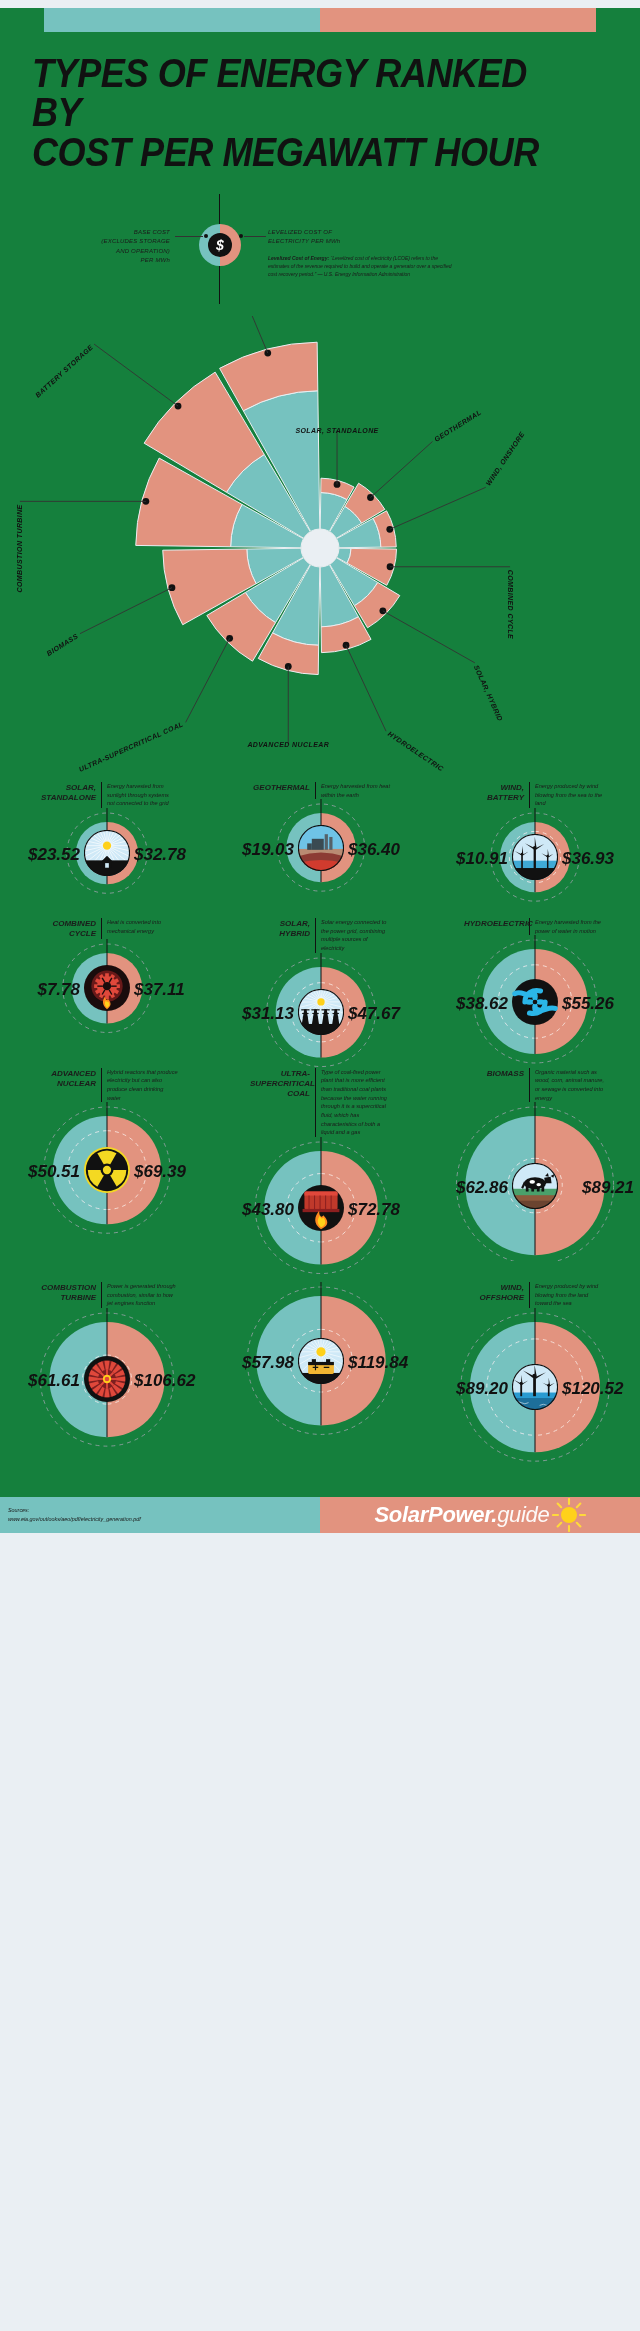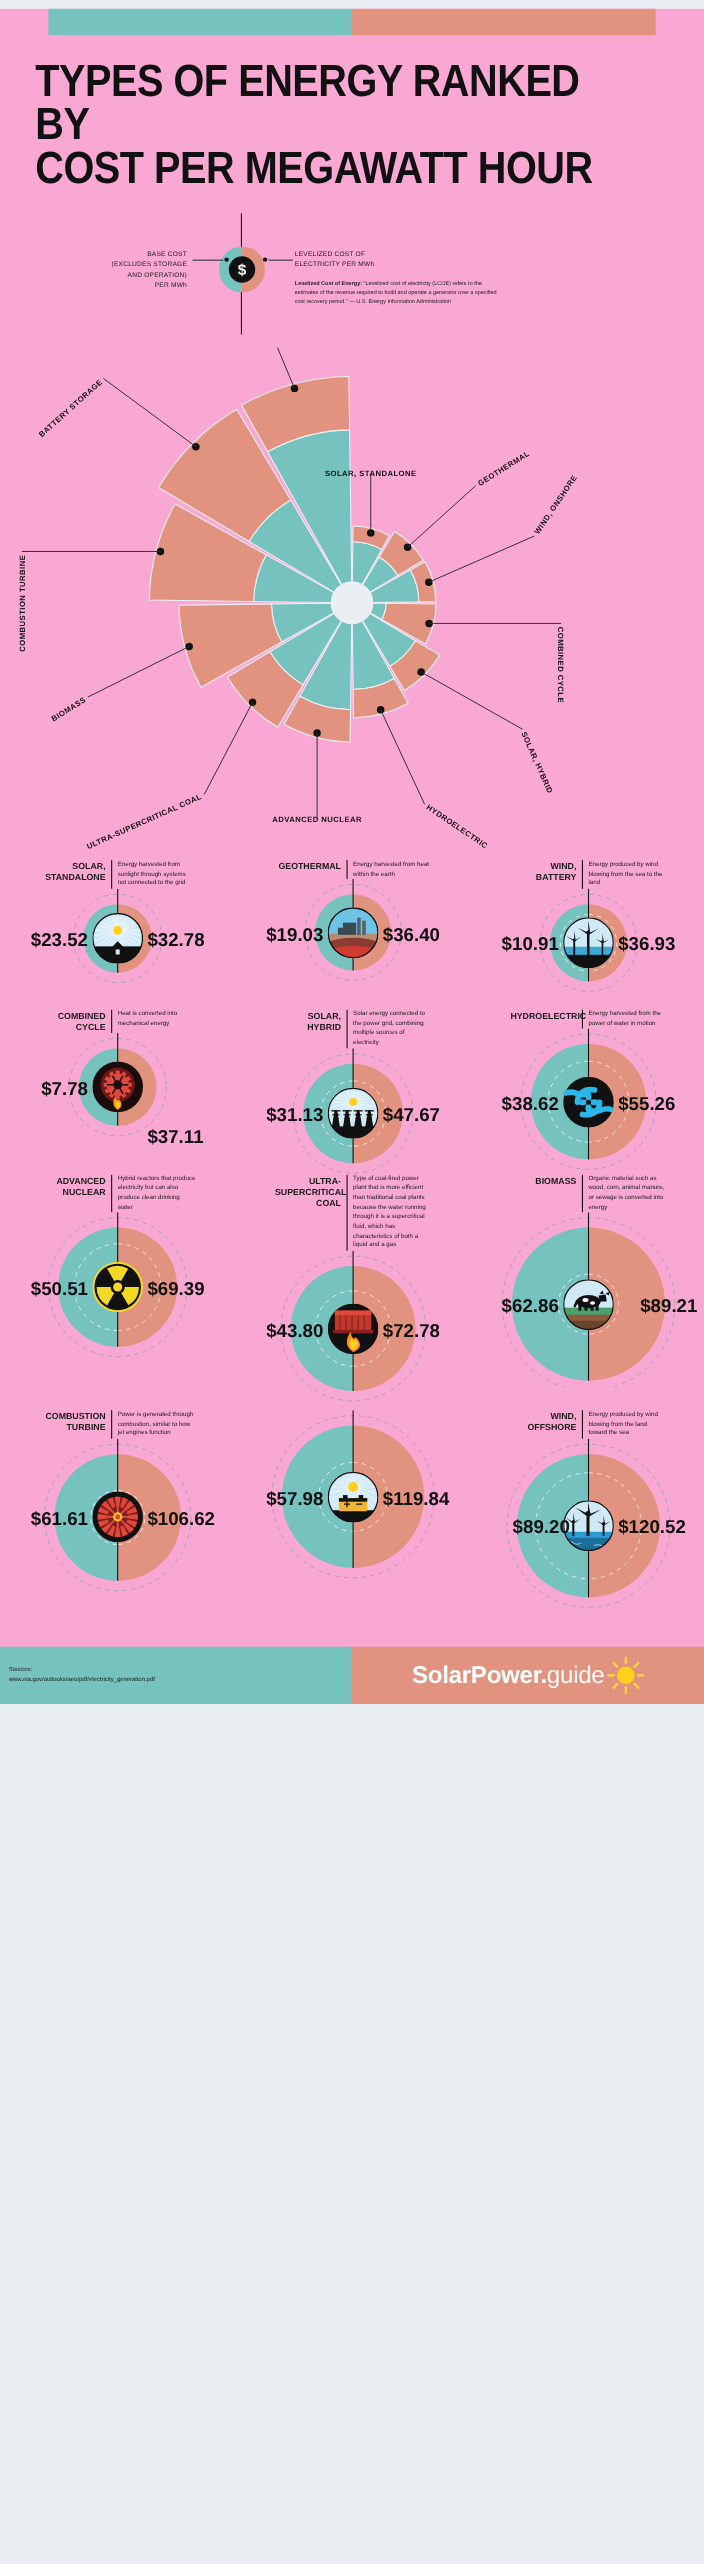--- a/index.html
+++ b/index.html
@@ -3,21 +3,21 @@
 <meta charset="utf-8">
 <style>
   * { box-sizing: border-box; margin: 0; padding: 0; }
   body {
     width: 640px;
     background: #eaeff3;
     font-family: "Liberation Sans", sans-serif;
     color: #1b1b1b;
     overflow-x: hidden;
   }
-  .page { width: 640px; position: relative; background: #f9a8d4; }
+  .page { width: 640px; position: relative; background: #15803d; font-style: italic; }
 
   
   .topbar { display: flex; margin: 8px 44px 0 44px; height: 24px; }
   .topbar .teal { flex: 1; background: #76c2bf; }
   .topbar .salmon { flex: 1; background: #e2937f; }
 
   
   .title {
     margin: 22px 32px 0 32px;
     font-family: "Liberation Sans Narrow", "Liberation Sans", sans-serif;
@@ -75,21 +75,21 @@
   .ch-desc { font-size: 5.6px; line-height: 1.55; padding-left: 5px; width: 76px; }
 
   .viz { position: relative; }
   .viz svg { display: block; margin: 0 auto; }
   .price {
     position: absolute; font-size: 17px; font-weight: bold; color: #111; white-space: nowrap;
   }
   .price.lt { text-align: right; }
 
   
-  .footer { display: flex; height: 52px; margin-top: 14px; }
+  .footer { display: flex; height: 36px; margin-top: 14px; }
   .footer .fl { width: 320px; background: #76c2bf; display: flex; align-items: center; padding-left: 8px; }
   .footer .fl .src { font-size: 5.4px; line-height: 1.6; color: #1b1b1b; }
   .footer .fr { width: 320px; background: #e2937f; display: flex; align-items: center; justify-content: center; position: relative; }
   .brand { font-size: 22px; font-weight: bold; color: #fff; letter-spacing: -0.3px; }
   .brand .g { font-weight: normal; opacity: .95; }
   .sun { margin-left: 2px; }
 </style>
 </head>
 <body>
 
@@ -418,21 +418,21 @@
                     <line x1="45.5" y1="53.79422863405995" x2="39.50000000000001" y2="64.18653347947321"></line>
                     <line x1="41" y1="46" x2="29" y2="46"></line>
                     <line x1="45.5" y1="38.20577136594005" x2="39.49999999999999" y2="27.813466520526795"></line>
                     <line x1="54.5" y1="38.20577136594005" x2="60.5" y2="27.813466520526788"></line>
                   </g>
         <path d="M50 96 C38 86 40 76 46 68 C46 76 50 78 52 74 C58 80 62 88 50 96 Z" fill="#ff8a1e"></path>
         <path d="M50 93 C44 87 45 81 48 76 C49 81 51 82 52 79 C56 84 57 89 50 93 Z" fill="#ffd11a"></path>
                 </svg>
               </div>
               <div class="price lt" style="left: 18px; top: 41.2545px; width: 62px;">$7.78</div>
-              <div class="price" style="left: 134px; top: 41.2545px; margin-top: 44px;">$37.11</div>
+              <div class="price" style="left: 134px; top: 41.2545px;">$37.11</div>
             </div>
           </div>
           <div class="card">
             <div class="card-head">
               <div class="ch-name">
                 <div>SOLAR,</div>
                 <div>HYBRID</div>
               </div>
               <div class="ch-desc">Solar energy connected to the power grid, combining multiple sources of electricity</div>
             </div>
@@ -859,21 +859,21 @@
                       <path d="M81 47 L93 41 L81.6 49 Z"></path>
                     </g>
         <g stroke="#fff" stroke-width="2" opacity=".6" fill="none">
         <path d="M4 84 q8 -5 16 0 t16 0"></path>
                       <path d="M60 90 q8 -5 16 0 t16 0"></path>
                     </g>
                   </g>
         <circle cx="50" cy="50" r="49" fill="none" stroke="#111" stroke-width="2.5"></circle>
                 </svg>
               </div>
-              <div class="price lt" style="left: 28px; top: 71.0808px; width: 62px;">$89.20</div>
+              <div class="price lt" style="left: 18px; top: 71.0808px; width: 62px;">$89.20</div>
               <div class="price" style="left: 134px; top: 71.0808px;">$120.52</div>
             </div>
           </div>
         </div>
       </div>
   </div>
 
   <div class="footer">
     <div class="fl">
       <div class="src">

